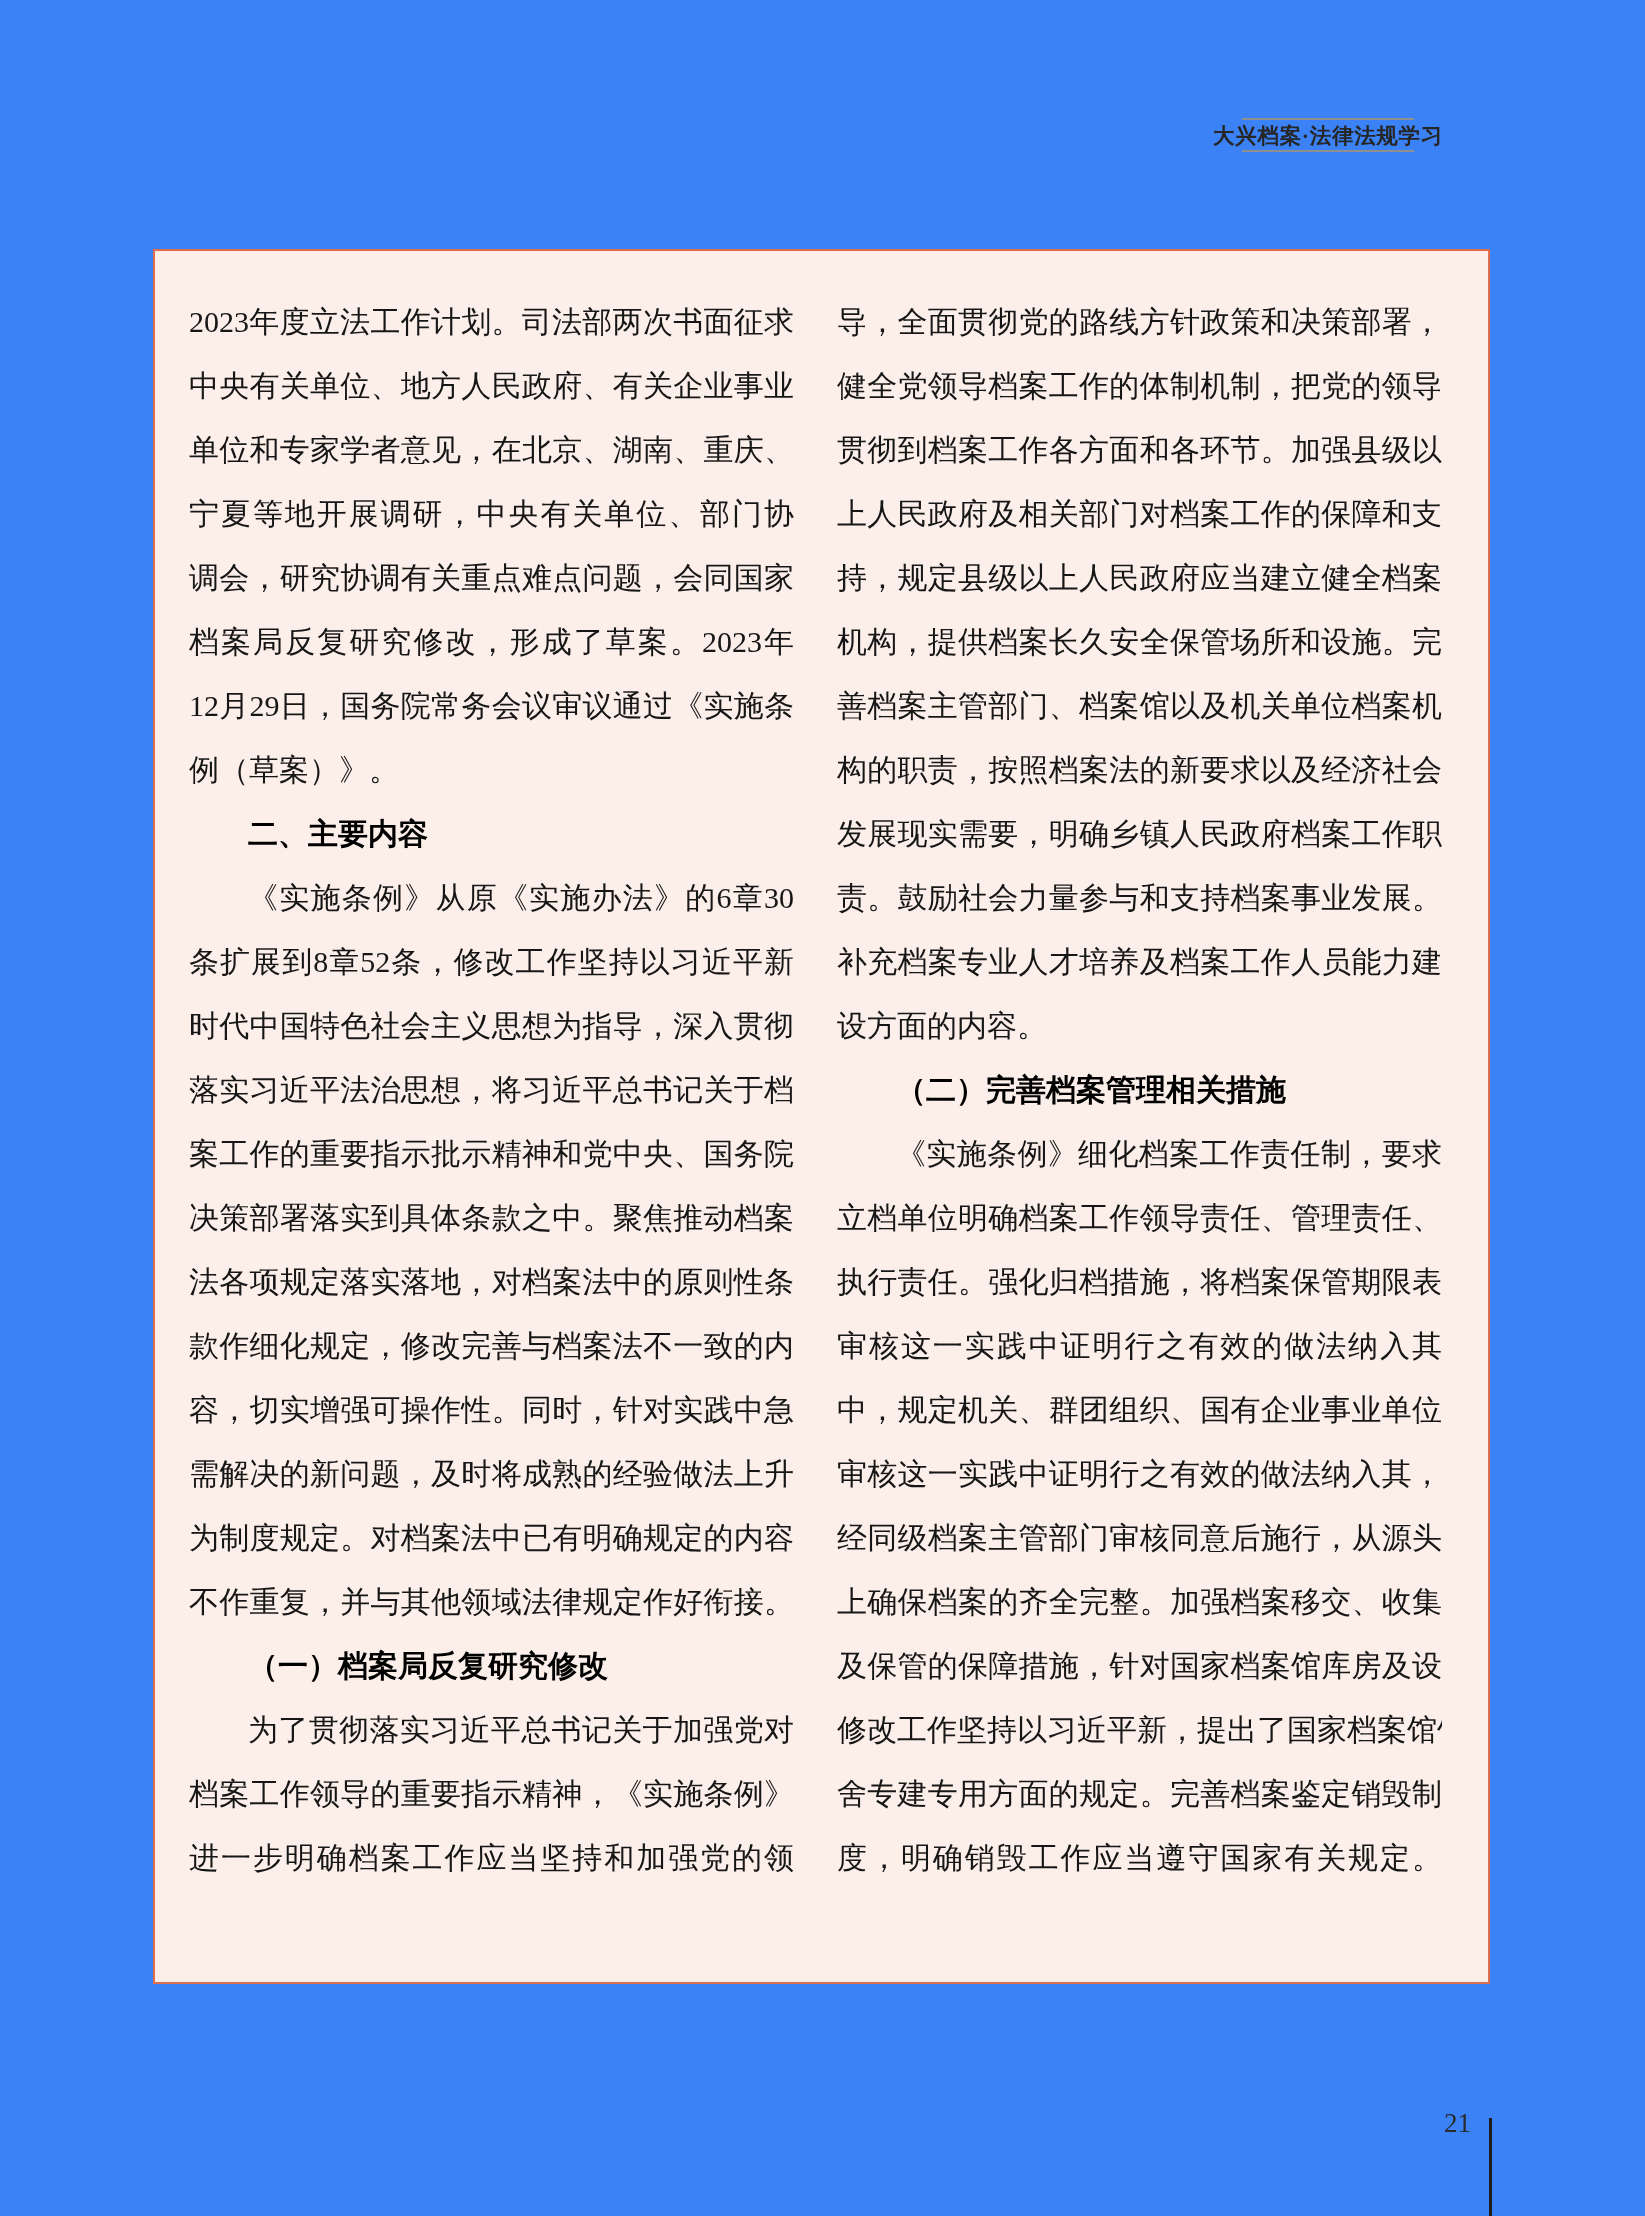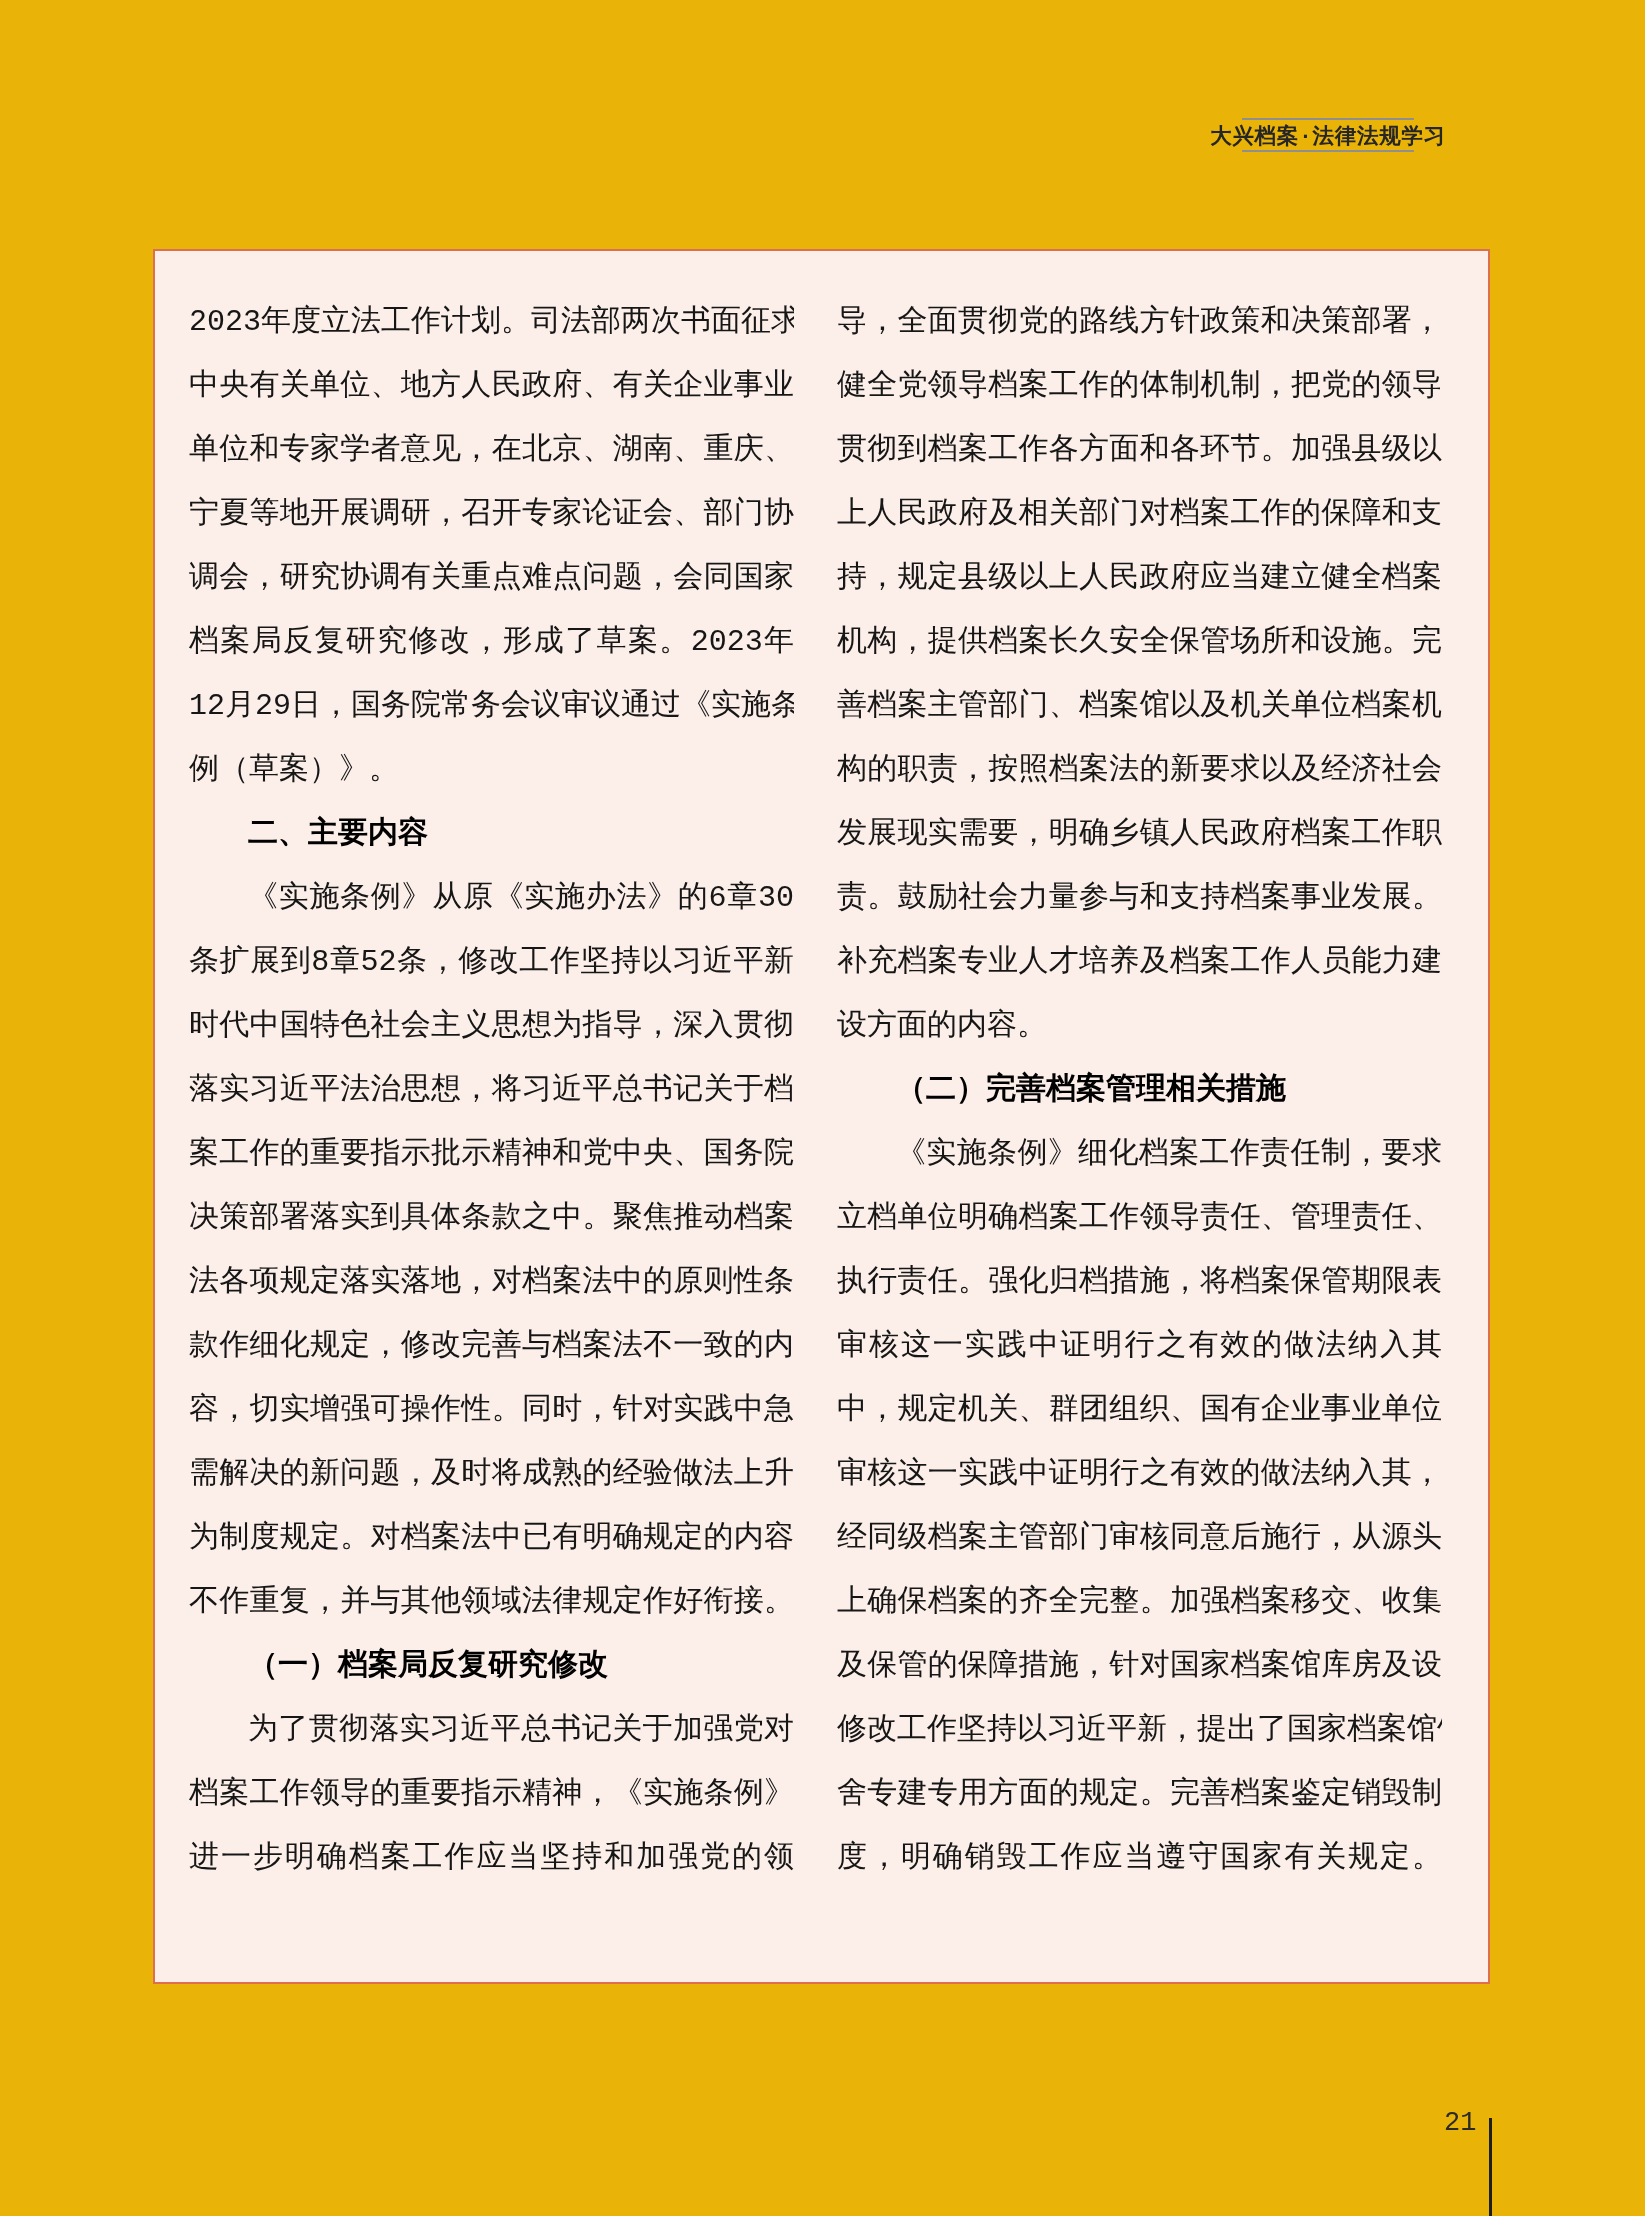--- a/index.html
+++ b/index.html
@@ -1,22 +1,22 @@
 <!DOCTYPE html>
 <html style="font-size:10.7px"><head>
 <meta charset="utf-8">
 <style>
   html, body { margin: 0; padding: 0; background: #ffffff; }
   .page {
     position: relative;
     width: 1645px;
     height: 2216px;
-    background: #eab308;
+    background: #3b82f6;
     overflow: hidden;
-    font-family: Liberation Mono, monospace;
+    font-family: Liberation Serif, serif;
     color: #141414;
   }
 
   
   .running-header {
     position: absolute;
     top: 118px;
     left: 1242px;
     width: 172px;
     height: 30px;
@@ -88,21 +88,21 @@
 
   <div class="running-header">
     <span>大兴档案·法律法规学习</span>
   </div>
 
   <div class="content-box">
     <div class="col" id="col-left">
         <div class="line">2023年度立法工作计划。司法部两次书面征求</div>
         <div class="line">中央有关单位、地方人民政府、有关企业事业</div>
         <div class="line">单位和专家学者意见，在北京、湖南、重庆、</div>
-        <div class="line">宁夏等地开展调研，召开专家论证会、部门协</div>
+        <div class="line">宁夏等地开展调研，中央有关单位、部门协</div>
         <div class="line">调会，研究协调有关重点难点问题，会同国家</div>
         <div class="line">档案局反复研究修改，形成了草案。2023年</div>
         <div class="line">12月29日，国务院常务会议审议通过《实施条</div>
         <div class="line short">例（草案）》。</div>
         <div class="line bold indent short">二、主要内容</div>
         <div class="line indent">《实施条例》从原《实施办法》的6章30</div>
         <div class="line">条扩展到8章52条，修改工作坚持以习近平新</div>
         <div class="line">时代中国特色社会主义思想为指导，深入贯彻</div>
         <div class="line">落实习近平法治思想，将习近平总书记关于档</div>
         <div class="line">案工作的重要指示批示精神和党中央、国务院</div>

